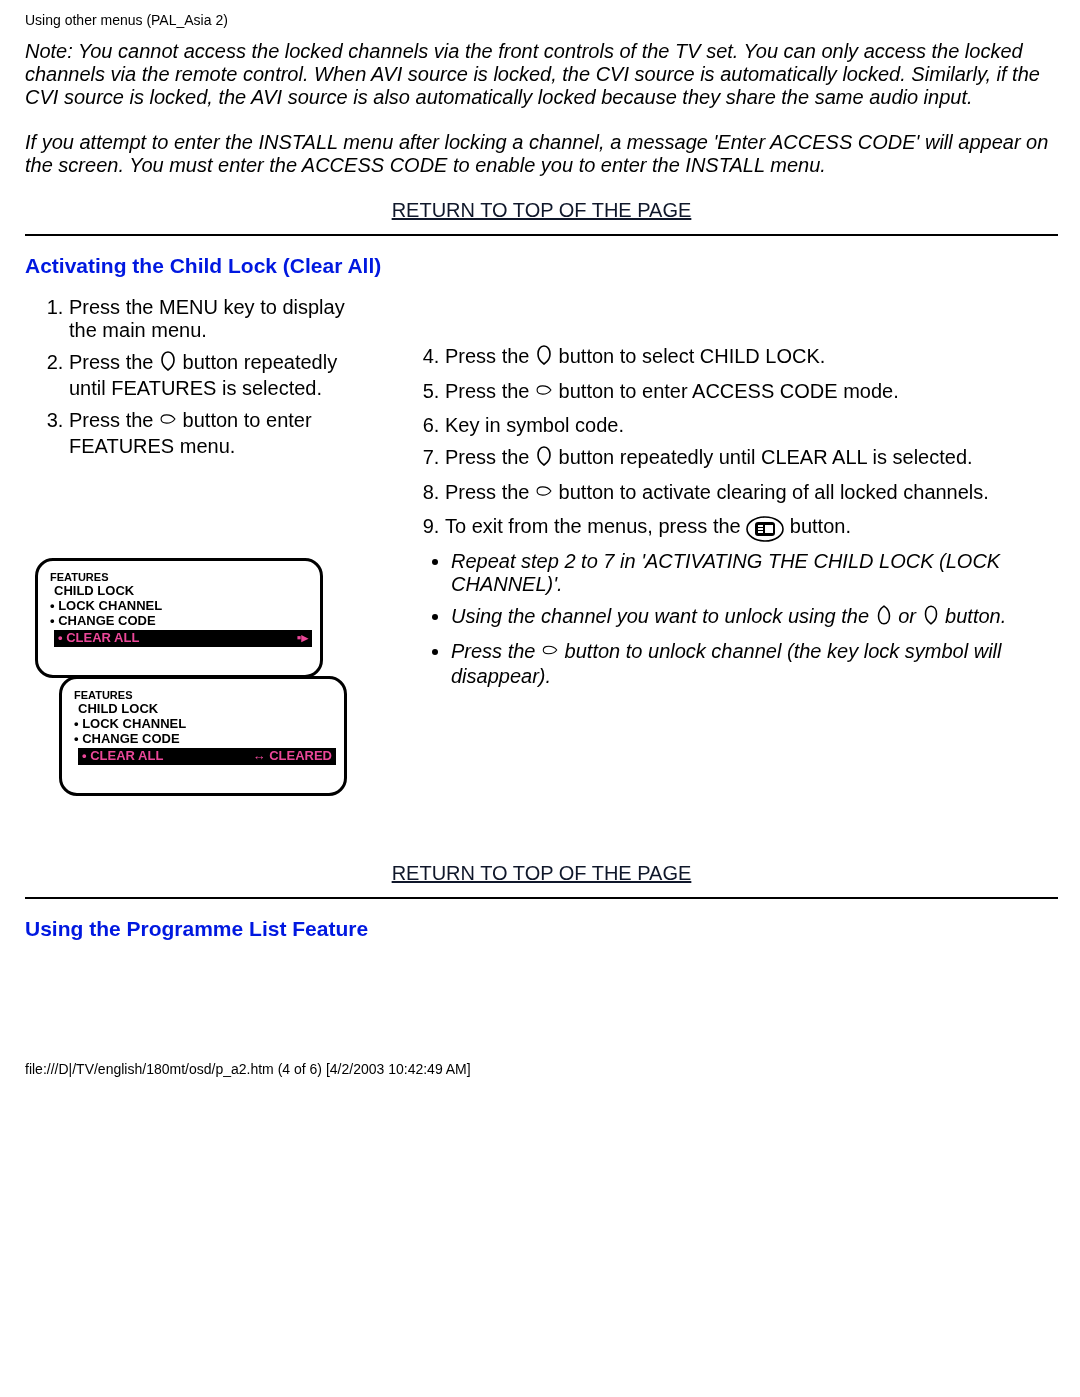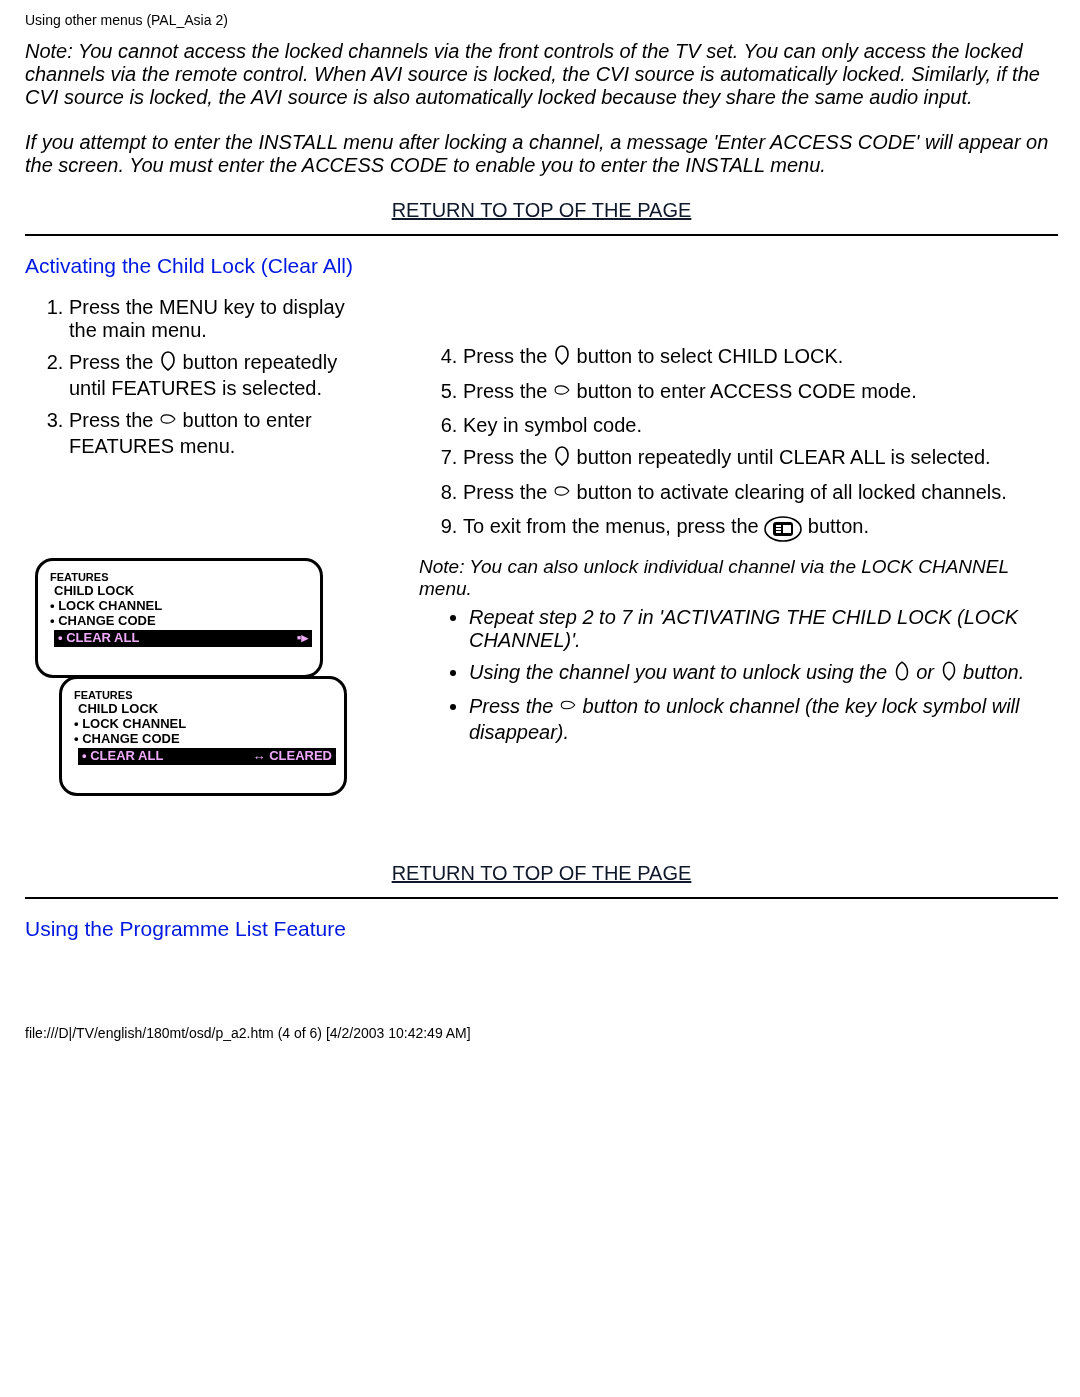--- a/index.html
+++ b/index.html
@@ -29,26 +29,26 @@
     font-size: 20px;
   }
   hr {
     border: none;
     border-top: 2px solid #000;
     margin: 10px 0 18px 0;
   }
   h2 {
     color: #0018e0;
     font-size: 21px;
-    font-weight: normal;
+    font-weight: bold;
     margin: 14px 0 18px 0;
   }
   .columns {
     display: flex;
-    gap: 46px;
+    gap: 28px;
   }
   .left-col {
     width: 348px;
     flex-shrink: 0;
   }
   .right-col {
     flex: 1;
     padding-top: 48px;
   }
   ol {
@@ -93,32 +93,32 @@
     width: 258px;
     font-family: Arial, sans-serif;
     font-size: 13px;
     font-weight: bold;
   }
   .osd-box .title1 { font-size:11px; }
   .osd-box .title2 { font-size:13px; margin-left:4px;}
   .osd-box .item { font-size:13px; margin-left:0; }
   .osd-box .sel-row {
     background:#000;
-    color:#f0abfc;
+    color:#ec4899;
     padding:1px 4px;
     display:flex;
     justify-content:space-between;
     font-size:13px;
     margin-left:4px;
     margin-right:-4px;
     margin-top:1px;
   }
   .footer-path {
     font-size:14px;
-    margin-top: 84px;
+    margin-top: 120px;
   }
   .small-arrow { font-size:16px; }
 </style>
 </head>
 <body>
 
 <div class="header-small">Using other menus (PAL_Asia 2)</div>
 
 <p class="note">Note: You cannot access the locked channels via the front controls of the TV set. You can only access the locked channels via the remote control. When AVI source is locked, the CVI source is automatically locked. Similarly, if the CVI source is locked, the AVI source is also automatically locked because they share the same audio input.</p>
 <p class="note">If you attempt to enter the INSTALL menu after locking a channel, a message 'Enter ACCESS CODE' will appear on the screen. You must enter the ACCESS CODE to enable you to enter the INSTALL menu.</p>
@@ -197,21 +197,20 @@
               <ellipse cx="19" cy="13" rx="18" ry="12" fill="none" stroke="#000" stroke-width="1.6"></ellipse>
               <rect x="9" y="6" width="20" height="14" rx="3" fill="#000"></rect>
               <rect x="12" y="9" width="5" height="2" fill="#fff"></rect>
               <rect x="12" y="12" width="5" height="2" fill="#fff"></rect>
               <rect x="12" y="15" width="5" height="2" fill="#fff"></rect>
               <rect x="19" y="9" width="8" height="8" fill="#fff"></rect>
             </svg></span><span> button.</span>
       </li>
     </ol>
 
-    <div class="sub-note">Note: You can also unlock individual channel via the LOCK CHANNEL menu.</div>
     <ul>
       <li>Repeat step 2 to 7 in 'ACTIVATING THE CHILD LOCK (LOCK CHANNEL)'.</li>
       <li>
         <span>Using the channel you want to unlock using the </span><span class="up-arrow small-arrow"><svg viewBox="0 0 16 20" width="14" height="18">
               <path d="M8 2 C11 4 13 7 13 11 C13 15 11 18 8 18 C5 18 3 15 3 11 C3 7 5 4 8 2 Z" fill="none" stroke="#000" stroke-width="1.4"></path>
             </svg></span><span> or </span><span class="down-arrow small-arrow"><svg viewBox="0 0 16 20" width="14" height="18">
               <path d="M8 18 C11 16 13 13 13 9 C13 5 11 2 8 2 C5 2 3 5 3 9 C3 13 5 16 8 18 Z" fill="none" stroke="#000" stroke-width="1.4"></path>
             </svg></span><span> button.</span>
       </li>
       <li>

